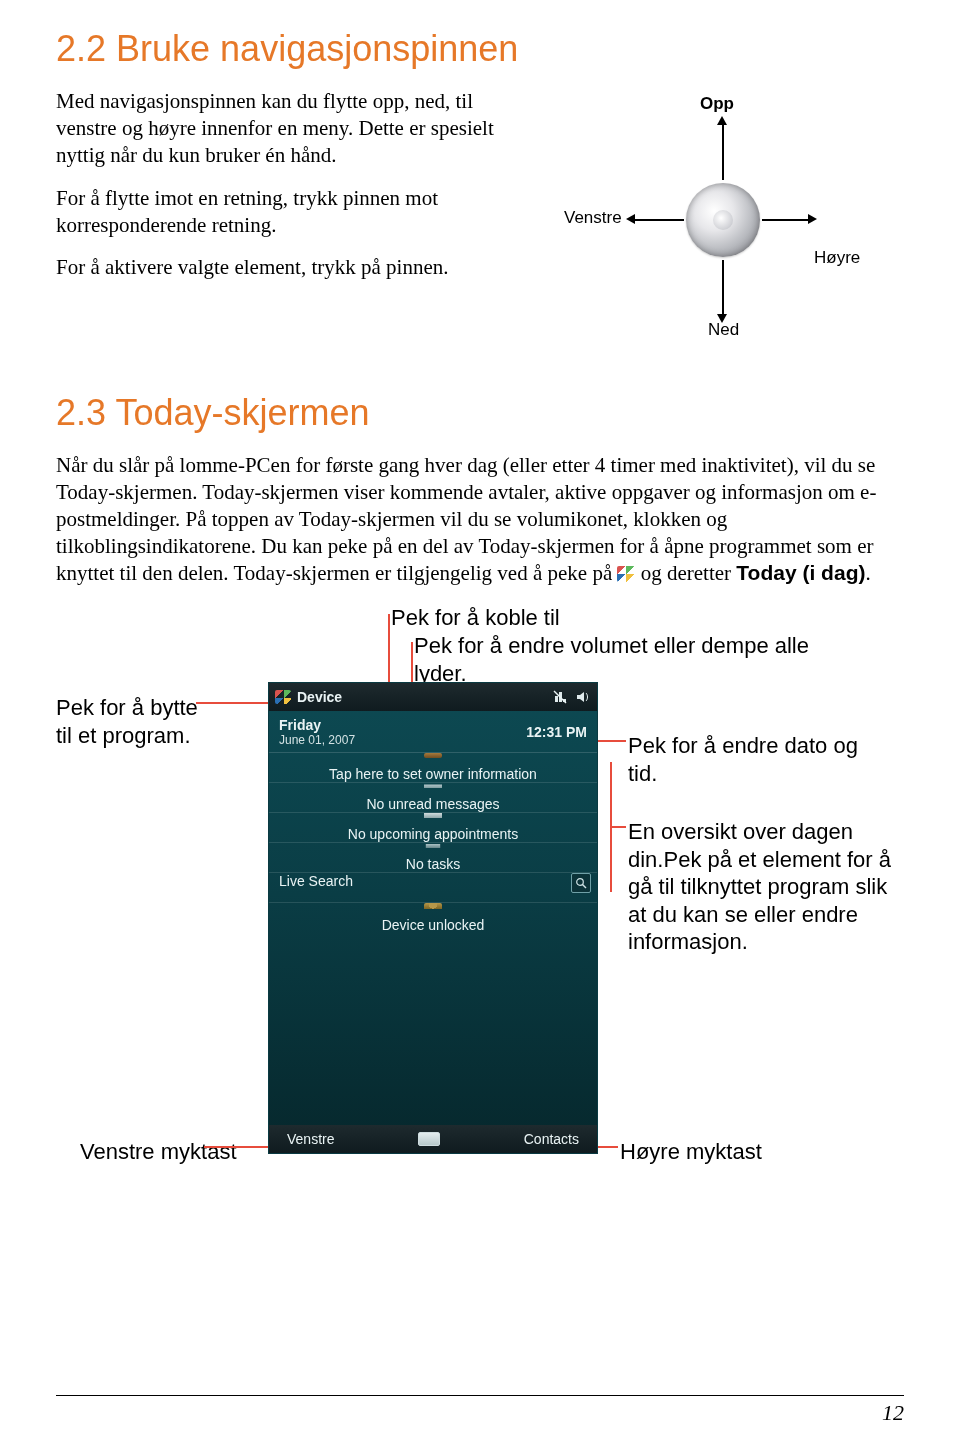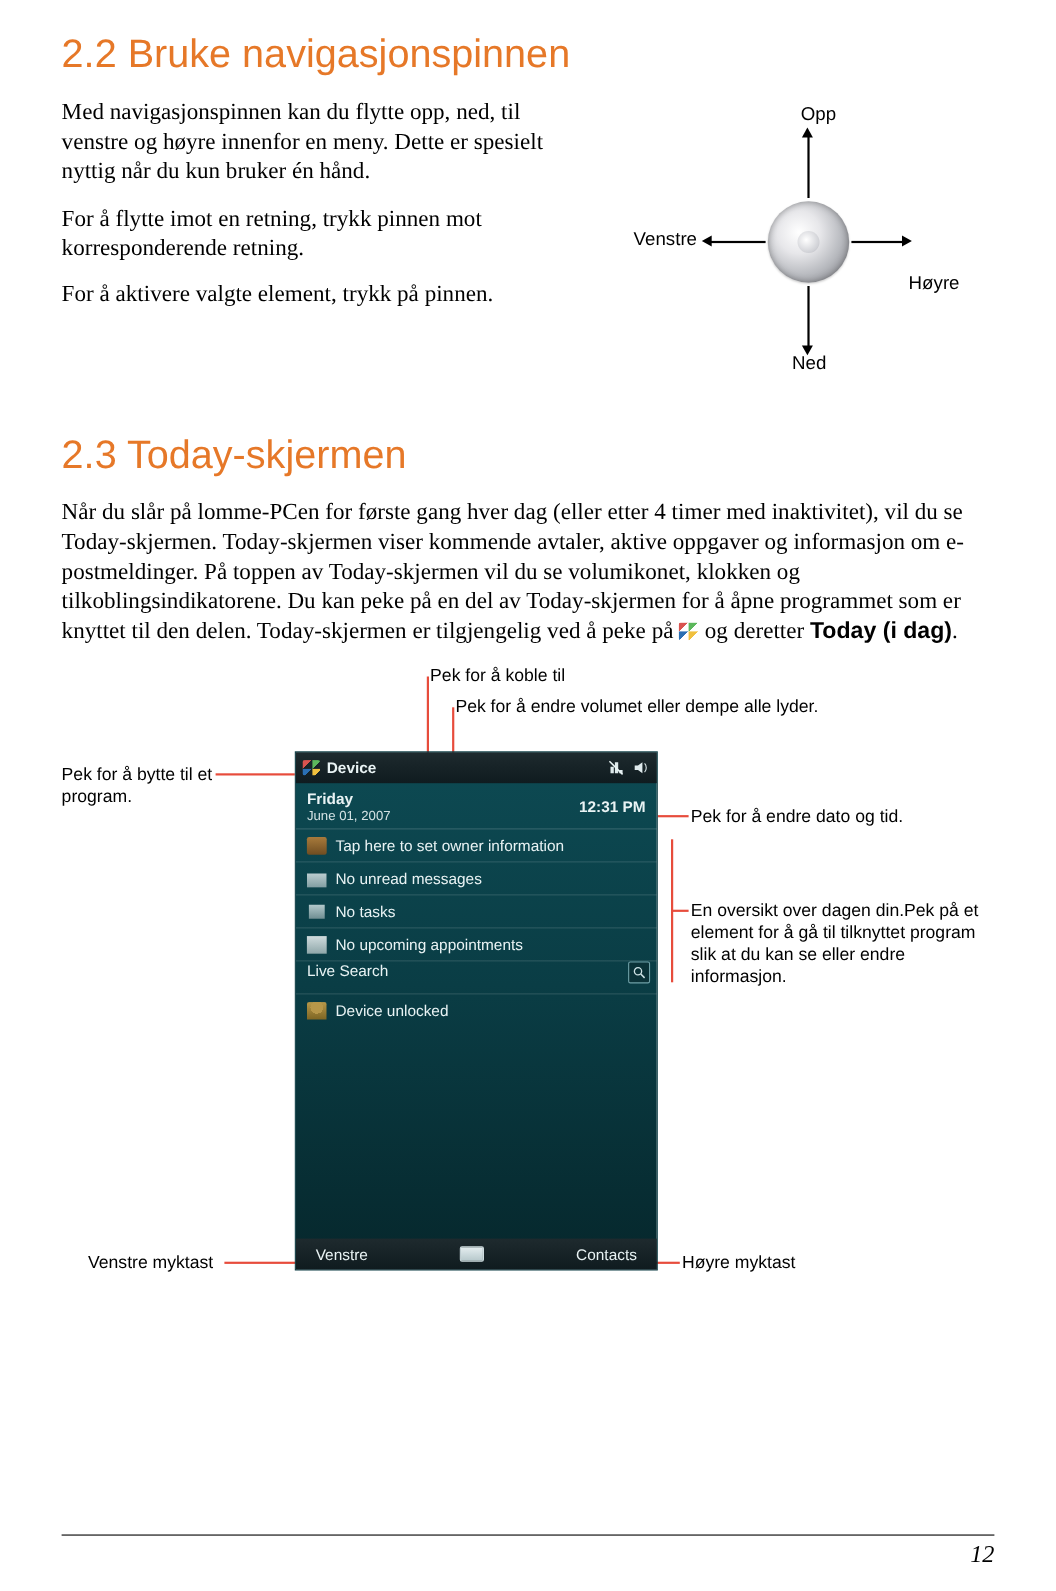--- a/index.html
+++ b/index.html
@@ -14,21 +14,21 @@
   .page {
     padding: 28px 56px 0 56px;
   }
   h2.section {
     color: #e67828;
     font-family: Arial, Helvetica, sans-serif;
     font-weight: 400;
     font-size: 36px;
     margin-bottom: 18px;
   }
-  .row-top { display: flex; gap: 32px; }
+  .row-top { display: flex; gap: 20px; }
   .col-text { flex: 0 0 480px; }
   .col-diag { flex: 1; position: relative; height: 280px; }
   p.body {
     font-family: Georgia, 'Times New Roman', serif;
     font-size: 21px;
     line-height: 1.28;
     margin-bottom: 16px;
   }
   .diag-label {
     position: absolute;
@@ -84,21 +84,21 @@
 
   
   .callouts {
     position: relative;
     margin-top: 18px;
     height: 640px;
   }
   .callout-text {
     position:absolute;
     font-family: Arial, Helvetica, sans-serif;
-    font-size: 16px;
+    font-size: 22px;
     line-height:1.25;
   }
   .red-line { position:absolute; background:#e74c3c; }
 
   
   .device {
     position:absolute;
     left: 212px; top: 78px;
     width: 330px; height: 472px;
     background: linear-gradient(180deg, #0d4a53 0%, #0a3d45 45%, #06272c 100%);
@@ -118,20 +118,21 @@
   .ico { width:16px; height:14px; }
   .wm-date {
     height:42px; display:flex; align-items:center; justify-content:space-between;
     padding:0 10px; border-bottom:1px solid rgba(255,255,255,0.15);
   }
   .wm-date .d1 { font-weight:700; }
   .wm-date .d2 { font-size:12px; opacity:0.9; }
   .wm-row {
     height:30px; display:flex; align-items:center; gap:8px; padding:0 10px;
     border-bottom:1px solid rgba(255,255,255,0.12);
+    flex-direction:column;
   }
   .wm-row .ri { width:18px; height:16px; opacity:0.9; }
   .ri-contact{background:linear-gradient(#b9803a,#7a4e1c);border-radius:2px;}
   .ri-mail{background:linear-gradient(#dfe8ea,#8ca7ab);clip-path:polygon(0 20%,100% 20%,100% 100%,0 100%);}
   .ri-task{background:linear-gradient(#cfe0e2,#6f8d91);clip-path:polygon(10% 10%,90% 10%,90% 90%,10% 90%);}
   .ri-cal{background:linear-gradient(#e6edee,#9db2b4);}
   .ri-lock{background:radial-gradient(circle at 50% 30%, #caa24a 0 40%, transparent 0), linear-gradient(#caa24a,#8a6a20);border-radius:2px 2px 0 0;}
   .wm-search {
     height:30px; display:flex; align-items:flex-start; padding:0 6px 0 10px;
     border-bottom:1px solid rgba(255,255,255,0.12);
@@ -165,21 +166,21 @@
 
   <h2 class="section">2.2  Bruke navigasjonspinnen</h2>
 
   <div class="row-top">
     <div class="col-text">
       <p class="body">Med navigasjonspinnen kan du flytte opp, ned, til venstre og høyre innenfor en meny. Dette er spesielt nyttig når du kun bruker én hånd.</p>
       <p class="body">For å flytte imot en retning, trykk pinnen mot korresponderende retning.</p>
       <p class="body">For å aktivere valgte element, trykk på pinnen.</p>
     </div>
     <div class="col-diag">
-      <span class="diag-label" style="left:160px; top:6px;">Opp</span>
+      <span class="diag-label" style="left:144px; top:6px;font-weight:bold;">Opp</span>
       <span class="diag-label" style="left:8px; top:120px;">Venstre</span>
       <span class="diag-label" style="left:258px; top:120px;margin-top:40px;">Høyre</span>
       <span class="diag-label" style="left:152px; top:232px;">Ned</span>
 
       <div class="pad-center"></div>
 
       <div class="arrow vert" style="left:166px; top:36px; height:56px;"></div>
       <div class="arrowhead ah-up" style="left:161px; top:28px;"></div>
 
       <div class="arrow vert" style="left:166px; top:172px; height:56px;"></div>
@@ -249,26 +250,26 @@
       </div>
       <div class="wm-row">
         <span class="ri ri-contact"></span>
         <span>Tap here to set owner information</span>
       </div>
       <div class="wm-row">
         <span class="ri ri-mail"></span>
         <span>No unread messages</span>
       </div>
       <div class="wm-row">
+        <span class="ri ri-cal"></span>
+        <span>No upcoming appointments</span>
+      </div>
+      <div class="wm-row">
         <span class="ri ri-task"></span>
         <span>No tasks</span>
-      </div>
-      <div class="wm-row">
-        <span class="ri ri-cal"></span>
-        <span>No upcoming appointments</span>
       </div>
       <div class="wm-search">
         <span>Live Search</span>
         <span class="sbox">
           <svg width="12" height="12" viewBox="0 0 12 12">
               <circle cx="5" cy="5" r="3.3" stroke="#cfe2e5" fill="none" stroke-width="1.2"></circle>
               <line x1="7.5" y1="7.5" x2="11" y2="11" stroke="#cfe2e5" stroke-width="1.4"></line>
             </svg>
         </span>
       </div>

